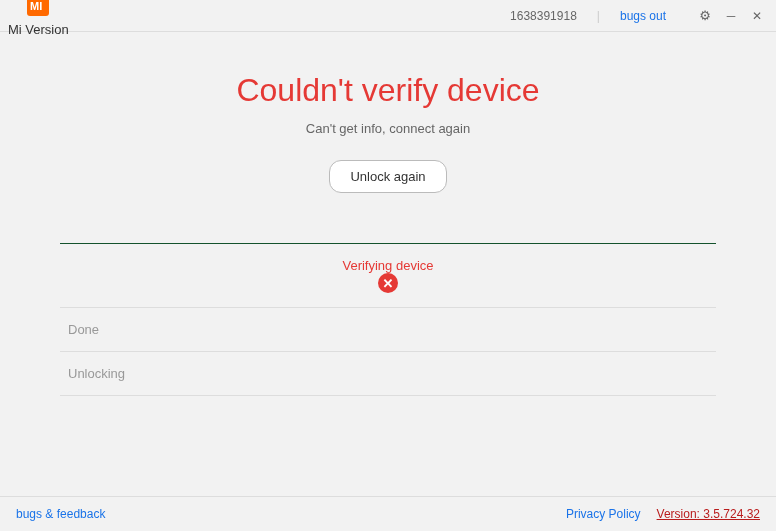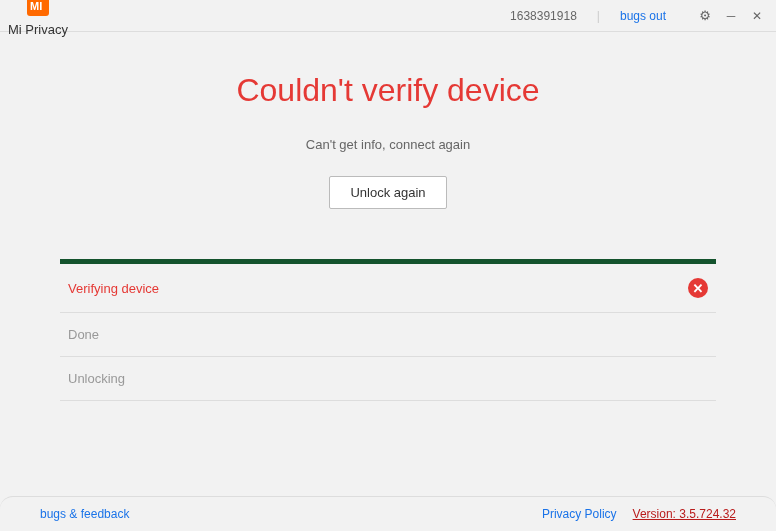--- a/index.html
+++ b/index.html
@@ -101,27 +101,26 @@
     .error-title {
       font-size: 32px;
       color: #e53935;
       font-weight: 400;
       margin-bottom: 12px;
     }
     .error-subtitle {
       font-size: 13px;
       color: #666;
       margin-bottom: 24px;
-      margin-top: 16px;
     }
     .unlock-again-btn {
       padding: 8px 20px;
       background: #fff;
       border: 1px solid #bbb;
-      border-radius: 2px;
+      border-radius: 12px;
       font-size: 13px;
       color: #333;
       cursor: pointer;
       outline: none;
     }
 
     
     .steps-section {
       width: 100%;
       padding: 0 40px;
@@ -129,21 +128,22 @@
     }
     .step-item {
       display: flex;
       align-items: center;
       justify-content: space-between;
       padding: 14px 8px;
       border-bottom: 1px solid #ddd;
       font-size: 13px;
     }
     .step-item:first-child {
-      border-top: 5px solid #14532d;
+      border-top: 1px solid #14532d;
+      flex-direction: column;
     }
     .step-label-active {
       color: #e53935;
       font-weight: 500;
     }
     .step-label-inactive {
       color: #999;
     }
     .step-error-icon {
       width: 20px;
@@ -157,25 +157,24 @@
       font-size: 13px;
       font-weight: bold;
       flex-shrink: 0;
     }
 
     
     .footer {
       display: flex;
       align-items: center;
       justify-content: space-between;
-      padding: 10px 40px;
+      padding: 10px 16px;
       border-top: 1px solid #ddd;
       margin-top: auto;
       flex-shrink: 0;
-      border-radius: 13px;
     }
     .footer a {
       color: #1a73e8;
       text-decoration: none;
       font-size: 12px;
     }
     .footer-version {
       color: #b91c1c;
       font-size: 12px;
       text-decoration: underline;
@@ -186,21 +185,21 @@
 
 <div class="title-bar">
   <div class="title-bar-left">
     <div class="mi-logo">
 
       <svg viewBox="0 0 22 22" fill="none" xmlns="http://www.w3.org/2000/svg">
         <rect width="22" height="22" rx="3" fill="#FF6900"></rect>
         <text x="3" y="16" font-size="11" font-weight="bold" fill="white" font-family="Arial">MI</text>
       </svg>
     </div>
-    <span class="title-bar-title">Mi Privacy</span>
+    <span class="title-bar-title">Mi Version</span>
   </div>
   <div class="title-bar-right">
     <span class="account-id">1638391918</span>
     <span class="divider">|</span>
     <a class="sign-out">bugs out</a>
     <div class="title-bar-controls">
       <button class="title-bar-btn gear-icon">⚙</button>
       <button class="title-bar-btn">─</button>
       <button class="title-bar-btn close-btn">✕</button>
     </div>

